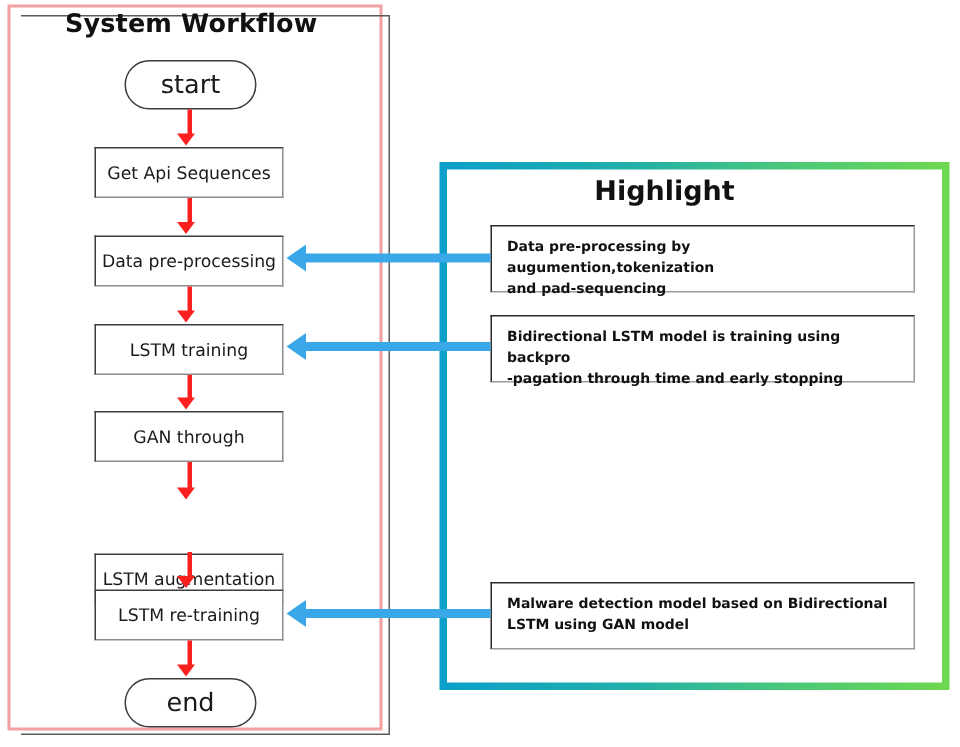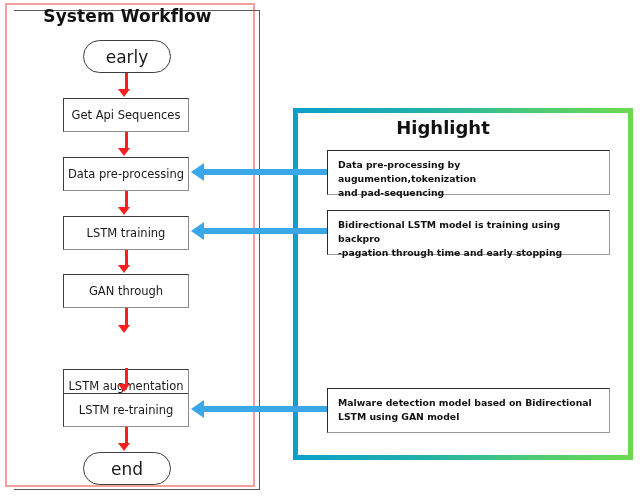--- a/index.html
+++ b/index.html
@@ -105,21 +105,21 @@
 <body>
 
 <div class="stage">
 
   <div class="workflow-panel">
     <div class="workflow-panel-inner"></div>
   </div>
 
   <div class="workflow-title">System Workflow</div>
 
-  <div class="terminator" style="top:40px;">early</div>
+  <div class="terminator" style="top:40px;">start</div>
 
   <div class="node" style="top:98px;">Get Api Sequences</div>
 
   <div class="node" style="top:157px;">Data pre-processing</div>
 
   <div class="node" style="top:216px;">LSTM training</div>
 
   <div class="node" style="top:274px;">GAN through</div>
 
   <div class="node" style="top:334px;margin-top:35px;">LSTM augmentation</div>

